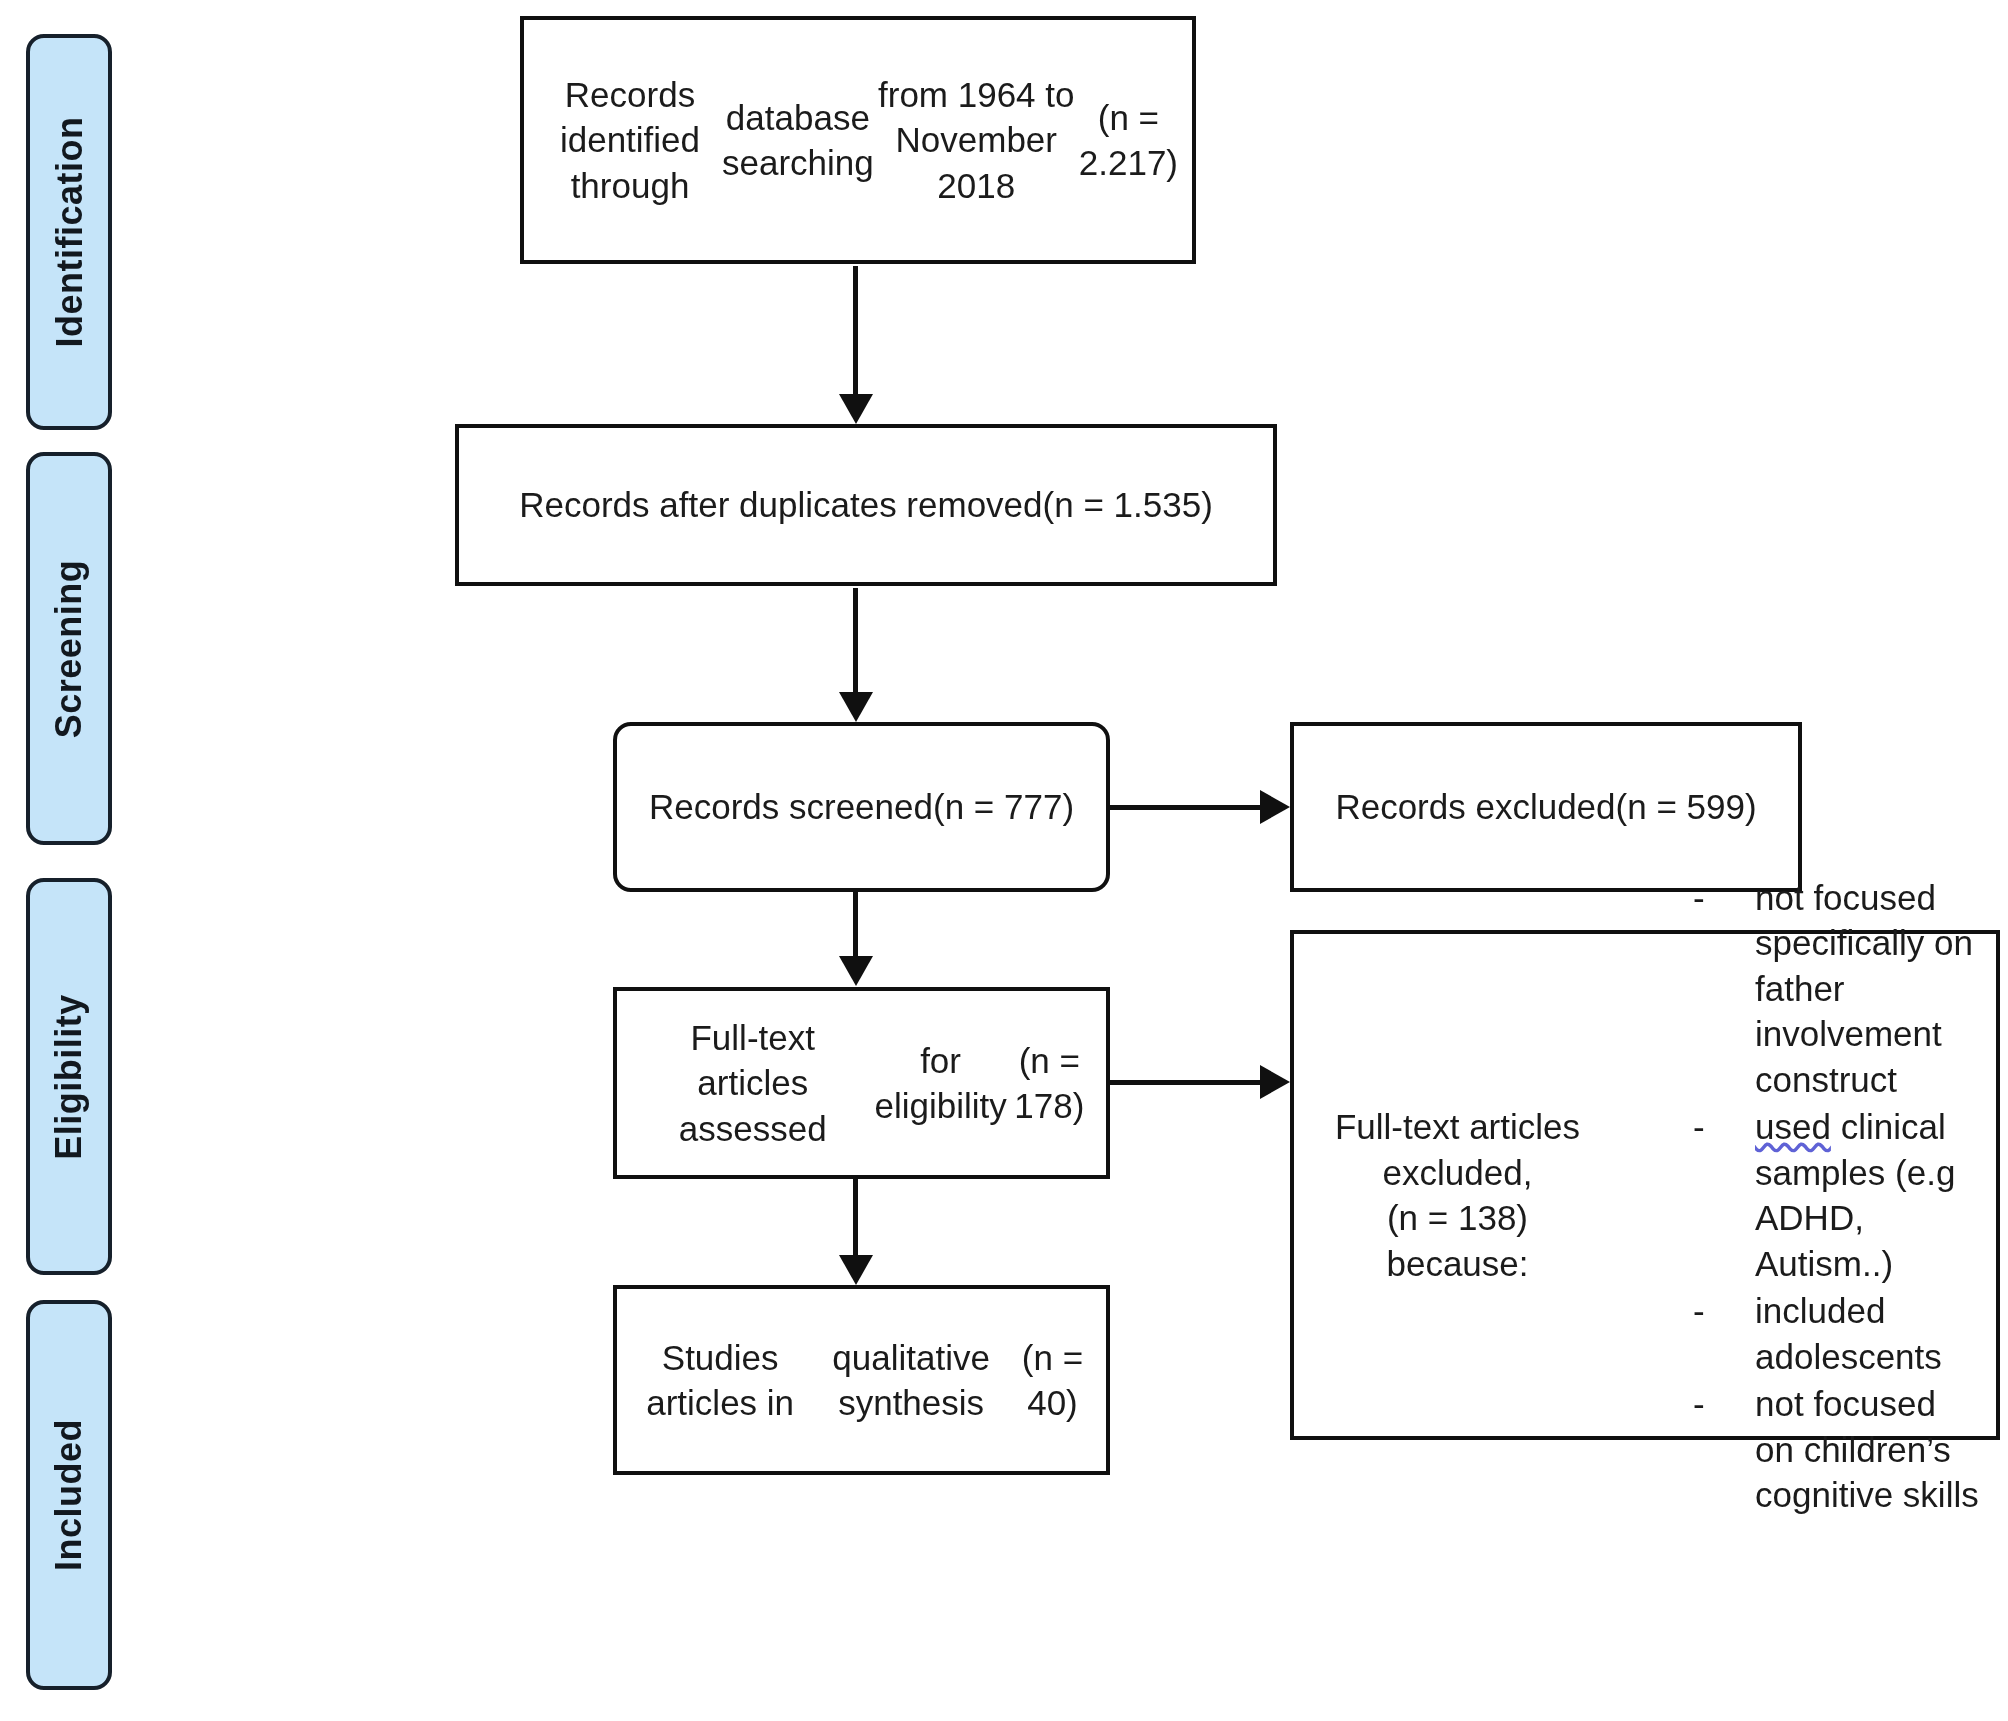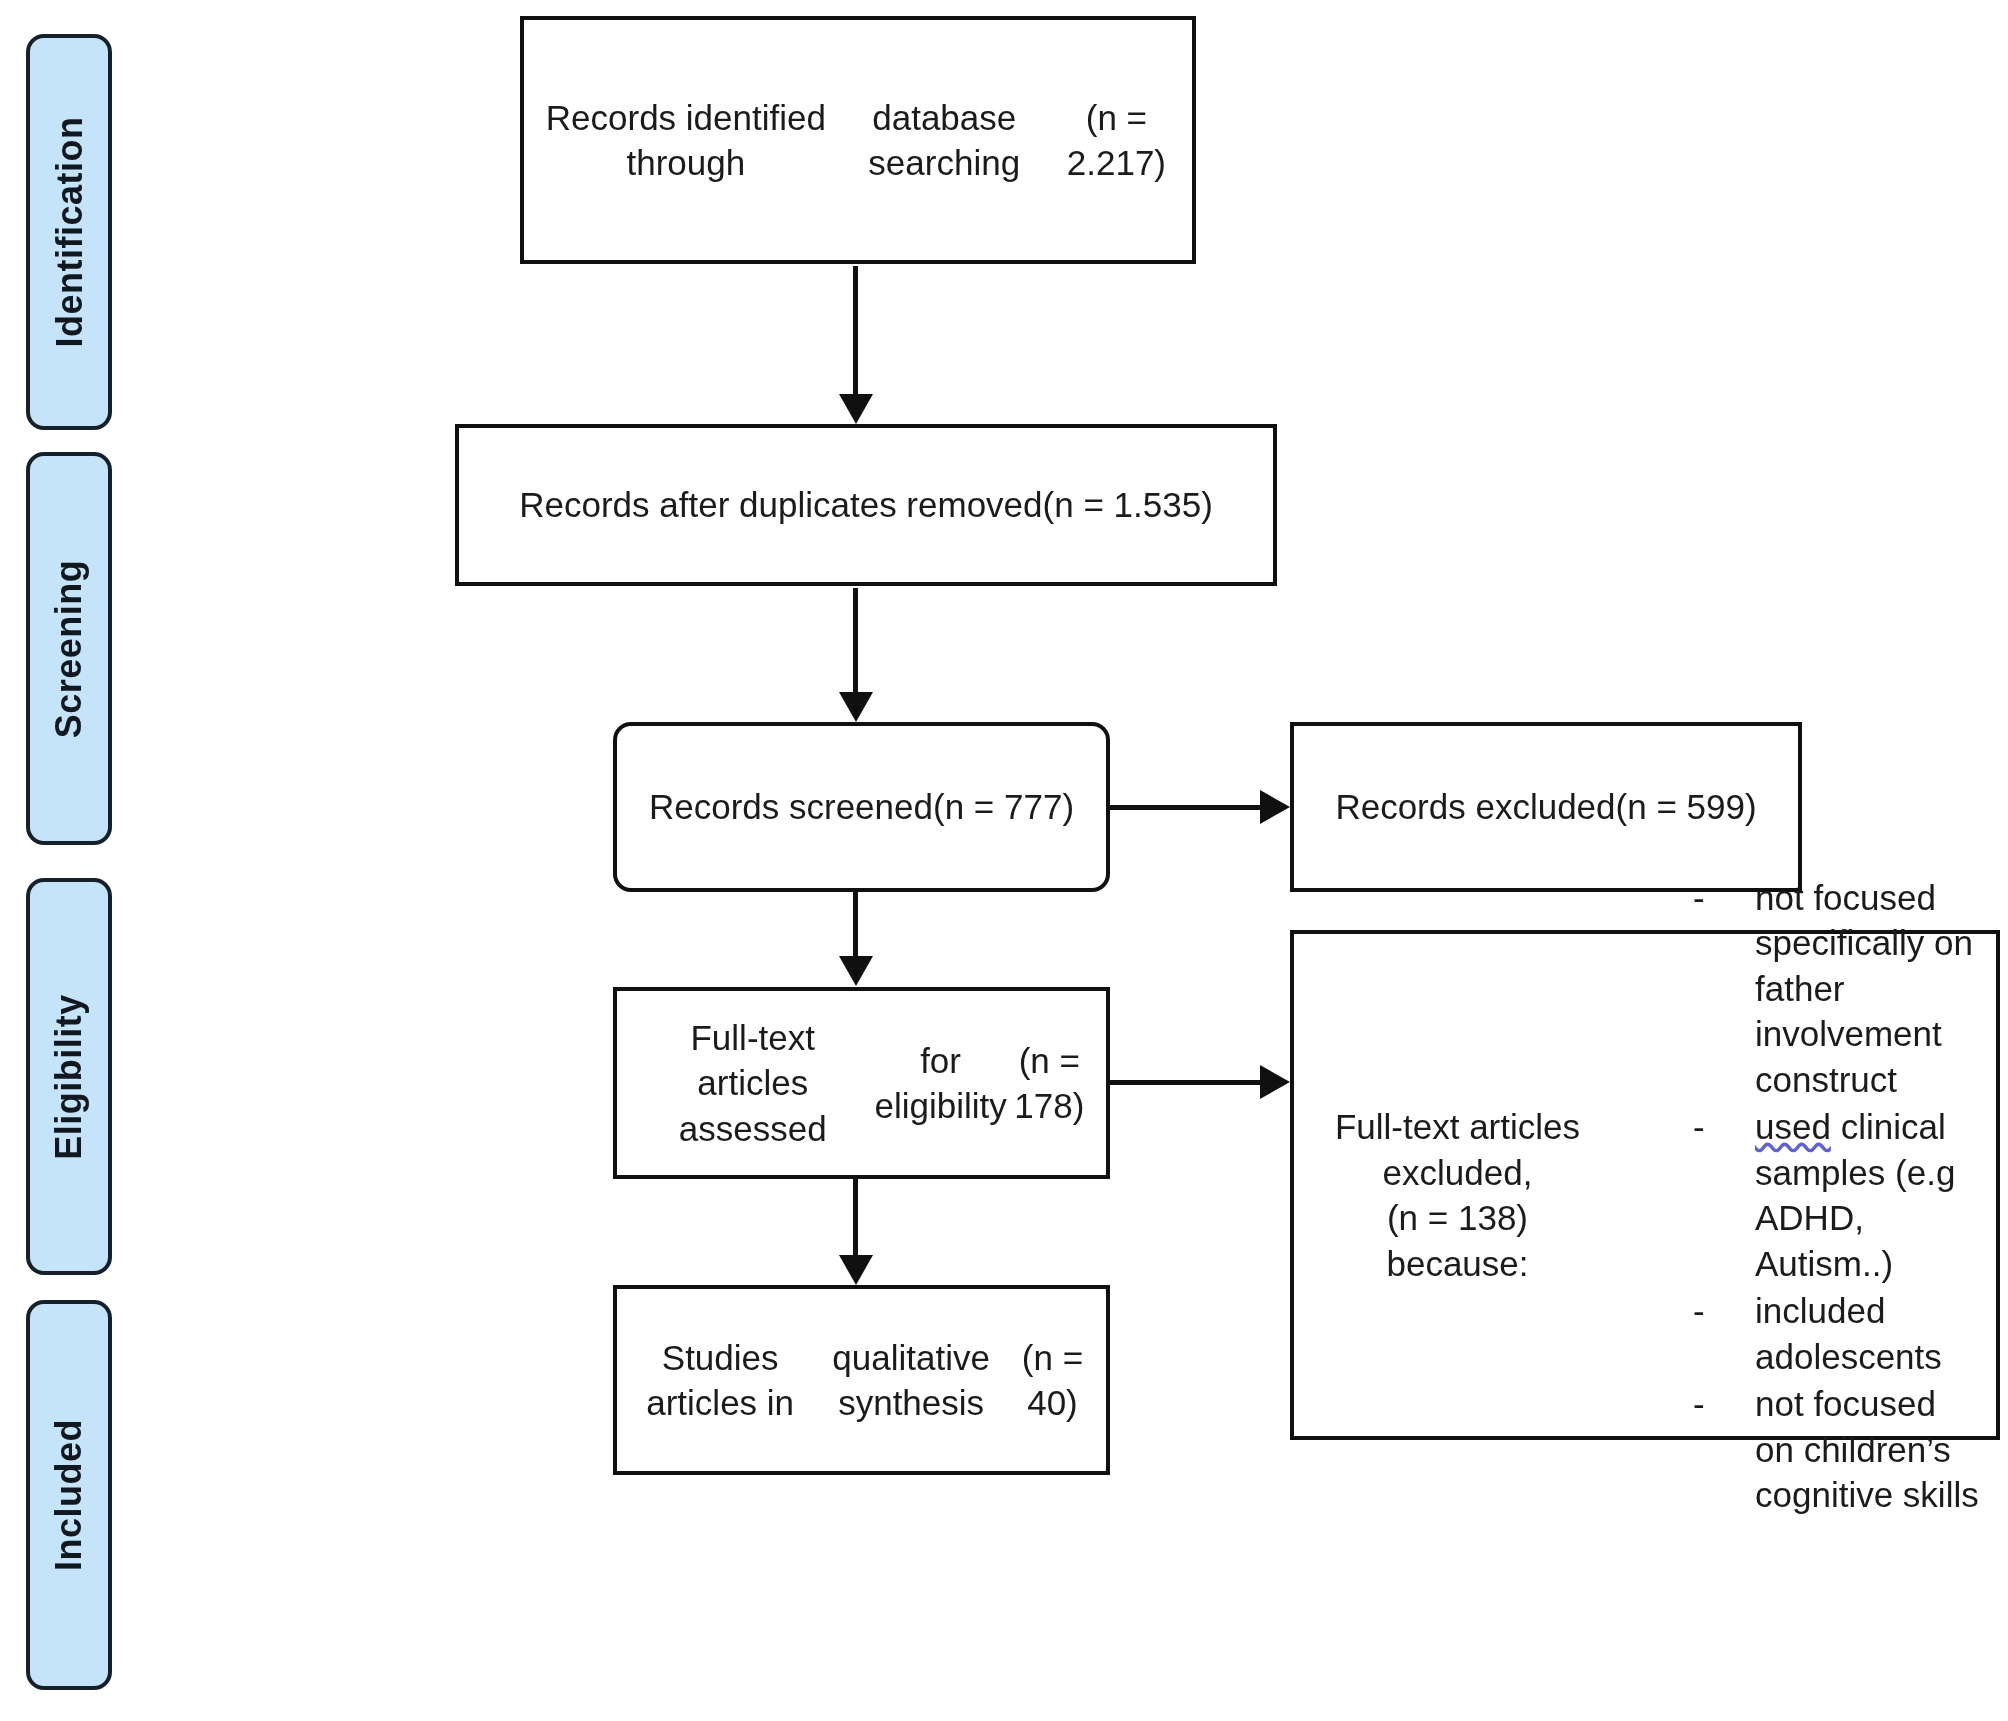--- a/index.html
+++ b/index.html
@@ -133,20 +133,21 @@
     <span class="stage-label">Eligibility</span>
   </div>
 
   <div class="stage-bar" style="top:1300px;height:390px;">
     <span class="stage-label">Included</span>
   </div>
 
   <div class="box" style="left:520px;top:16px;width:676px;height:248px;">
     <span class="line">Records identified through</span>
     <span class="line">database searching</span>
+    <span class="line">from 1964 to November 2018</span>
     <span class="line">(n = 2.217)</span>
   </div>
 
   <div class="vline" style="left:853px;top:266px;height:130px;"></div>
   <div class="arrow-down" style="left:839px;top:394px;"></div>
 
   <div class="box" style="left:455px;top:424px;width:822px;height:162px;">
     <span class="line">Records after duplicates removed</span>
     <span class="line">(n = 1.535)</span>
   </div>

